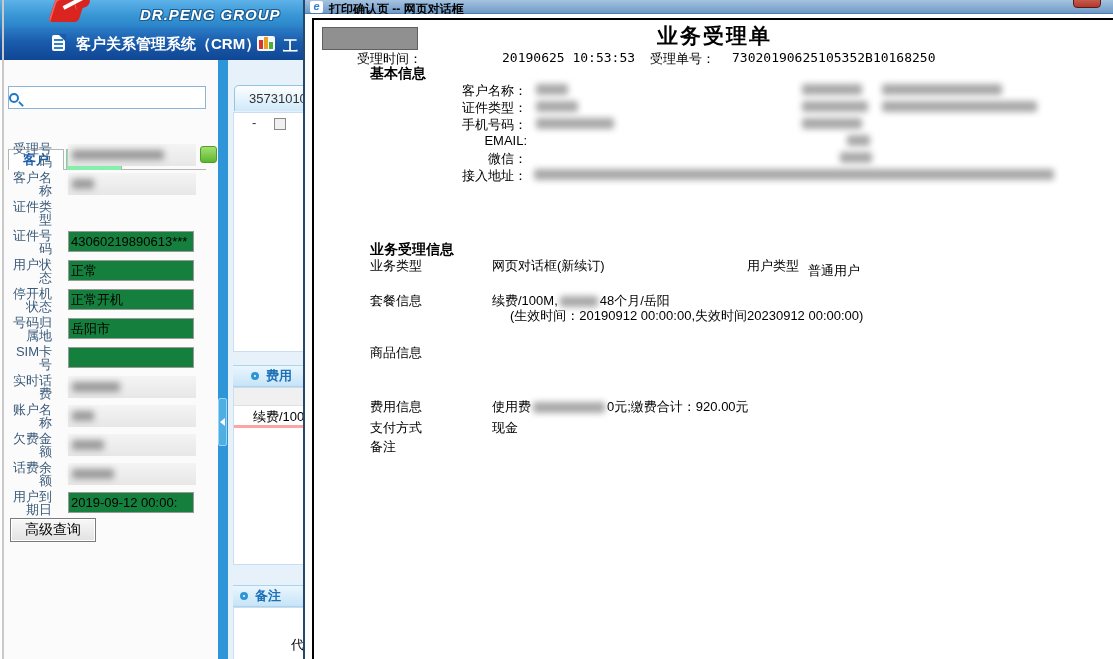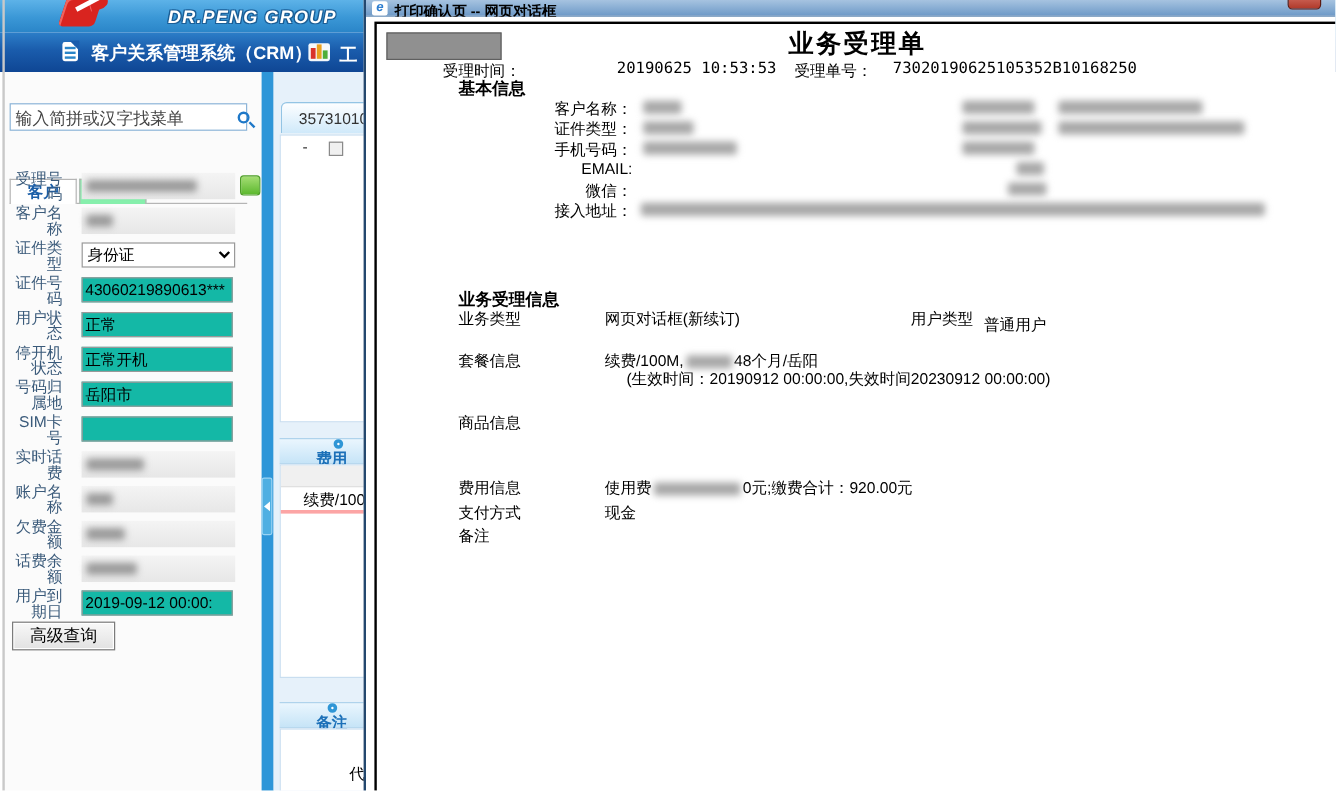--- a/index.html
+++ b/index.html
@@ -45,21 +45,21 @@
   .tabs { position:absolute; left:4px; top:53px; width:198px; height:21px; border-bottom:1px solid #b5b5b5; display:flex;margin-top:36px; }
   .tab { width:56px; height:21px; text-align:center; font-size:13px; line-height:20px; color:#1c5fa8;
          border:1px solid #b5b5b5; border-bottom:none; cursor:pointer; }
   .tab.active { background:#fff; font-weight:bold; }
   .tab.idle { background:#86efac; margin-left:2px; }
 
   .fields { position:absolute; left:2px; top:80px; width:210px; }
   .f-row { display:flex; align-items:center; height:29px; }
   .f-label { width:62px; text-align:right; padding-right:16px; font-size:13px; line-height:13px; color:#3a5a7a; flex:none; }
   .f-ctl { flex:1; display:flex; align-items:center; position:relative; }
-  .f-ctl input { width:126px; height:21px; border:1px solid #999; font-size:13px; padding:0 2px; color:#000; background:#14b8a6; font-family:"Liberation Sans",sans-serif; }
+  .f-ctl input { width:126px; height:21px; border:1px solid #999; font-size:13px; padding:0 2px; color:#000; background:#15803d; font-family:"Liberation Sans",sans-serif; }
   .f-ctl select { width:128px; height:21px; font-size:13px; border:1px solid #999; background:#fff; font-family:"Liberation Sans",sans-serif; }
   .blurfield { width:128px; height:22px; background:linear-gradient(180deg,#f4f4f4,#e7e7e7); display:flex; align-items:center; padding-left:4px; }
   .smudge { height:10px; background:#9a9a9a; border-radius:2px; filter:blur(3px); }
   .green-btn { position:absolute; left:132px; width:17px; height:17px; border:1px solid #4e9e28;
                background:linear-gradient(180deg,#a5de74,#5cb82e); border-radius:3px; cursor:pointer; }
   .adv-btn { position:absolute; left:6px; top:458px; width:86px; height:24px; font-size:14px; color:#000;
              background:linear-gradient(180deg,#f8f8f8,#e2e2e2); border:1px solid #7b7b7b; box-shadow:inset 0 0 0 1px #fff; cursor:pointer; font-family:"Liberation Sans",sans-serif; }
 
   
   .vstrip { position:absolute; left:218px; top:60px; width:10px; bottom:0; background:#2e96d8; z-index:1; }
@@ -70,21 +70,21 @@
 
   
   .workspace { position:absolute; left:228px; top:60px; width:77px; bottom:0; background:#e6f1fa; z-index:1; overflow:hidden; }
   .ws-tab { position:absolute; left:6px; top:25px; width:90px; height:26px; border:1px solid #93c4e4; border-bottom:none;
             border-radius:5px 5px 0 0; background:linear-gradient(180deg,#fdfeff,#cfe9fa); font-size:13px; color:#333;
             line-height:26px; padding-left:14px; cursor:pointer; }
   .ws-panel1 { position:absolute; left:5px; top:52px; width:80px; height:240px; background:#fff; border:1px solid #c9def0; }
   .ws-minus { position:absolute; left:18px; top:2px; font-size:13px; color:#333; }
   .ws-litbox { position:absolute; left:40px; top:5px; width:12px; height:12px; border:1px solid #8a8a8a; background:#f0f0f0; cursor:pointer; }
   .ws-bar { position:absolute; left:5px; width:80px; height:22px; background:linear-gradient(180deg,#eaf6fe,#c6e4f7);
-            border-top:1px solid #afd3ec; border-bottom:1px solid #afd3ec; display:flex; align-items:center;flex-direction:column; }
+            border-top:1px solid #afd3ec; border-bottom:1px solid #afd3ec; display:flex; align-items:center; }
   .ws-ring { width:8px; height:8px; border:3px solid #2f96d6; border-radius:50%; background:#fff; margin-left:18px; flex:none; }
   .ws-bar span { font-size:13px; font-weight:bold; color:#1c70b8; margin-left:7px; white-space:nowrap; }
   .ws-panel2 { position:absolute; left:5px; top:327px; width:80px; height:178px; background:#fff; border:1px solid #c9def0; }
   .ws-grayrow { height:18px; background:#f0f0f0; border-bottom:1px solid #e0e0e0; }
   .ws-feerow { height:22px; font-size:13px; color:#000; line-height:22px; padding-left:19px; border-bottom:3px solid #fca5a5; white-space:nowrap; }
   .ws-panel3 { position:absolute; left:5px; top:547px; width:80px; height:70px; background:#fff; border:1px solid #c9def0; }
   .ws-dai { position:absolute; left:57px; top:28px; font-size:13px; color:#000; }
 
   
   .dialog { position:absolute; left:303px; top:0; width:810px; height:659px; z-index:10; overflow:hidden;
@@ -96,21 +96,21 @@
   .dlg-title { position:absolute; left:24px; top:1px; font-size:12px; font-weight:bold; color:#000; }
   .dlg-close { position:absolute; right:12px; top:-7px; width:28px; height:15px; border:1px solid #5c1b12;
                border-radius:0 0 4px 4px; background:linear-gradient(180deg,#d8766a,#b03a2b); cursor:pointer; }
 
   .dlg-content { position:absolute; left:0; top:14px; right:0; bottom:0; background:#fff; }
   .print-area { position:absolute; left:7px; top:4px; right:-4px; bottom:-4px; border:2px solid #000; background:#fff; }
 
   .logo-redacted { position:absolute; left:8px; top:7px; width:96px; height:23px; background:#909090; border:1px solid #5f5f5f; }
   .rc-title { position:absolute; left:0; top:2px; width:100%; text-align:center; font-size:21px; font-weight:bold; color:#000; letter-spacing:2px; }
 
-  .pa { position:absolute; font-size:13px; color:#000; white-space:nowrap;margin-left:12px; }
+  .pa { position:absolute; font-size:13px; color:#000; white-space:nowrap; }
   .mono { font-family:"DejaVu Sans Mono", monospace; font-size:13px; }
   .bold { font-weight:bold; font-size:14px; }
   .lblcol { position:absolute; width:213px; text-align:right; font-size:13px; color:#000; white-space:nowrap; }
   .blur { position:absolute; height:11px; background:#a8a8a8; border-radius:2px; filter:blur(3px); }
   .inlineblur { display:inline-block; vertical-align:middle; height:11px; background:#a8a8a8; border-radius:2px; filter:blur(3px); margin:0 2px; }
 </style>
 </head>
 <body>
 
 <div class="screen">
@@ -134,21 +134,20 @@
         <i class="b2"></i>
         <i class="b3"></i>
       </div>
     <div class="nav-partial">工</div>
   </div>
 
   <div class="frame-left"></div>
 
   <div class="sidebar">
     <div class="searchbox">
-      <input type="text" placeholder="输入简拼或汉字找菜单" style="">
       <span class="mag"></span>
     </div>
 
     <div class="tabs">
       <div class="tab active">客户</div>
       <div class="tab idle">常用</div>
     </div>
 
     <div class="fields">
 
@@ -166,23 +165,20 @@
         <label class="f-label">客户名称</label>
         <div class="f-ctl">
             <div class="blurfield">
               <div class="smudge" style="width:22px"></div>
             </div>
           </div>
       </div>
 
       <div class="f-row">
         <label class="f-label">证件类型</label>
-        <div class="f-ctl">
-          <select><option>身份证</option></select>
-        </div>
       </div>
 
       <div class="f-row">
         <label class="f-label">证件号码</label>
         <div class="f-ctl">
             <input value="43060219890613***" style="">
           </div>
       </div>
 
       <div class="f-row">

